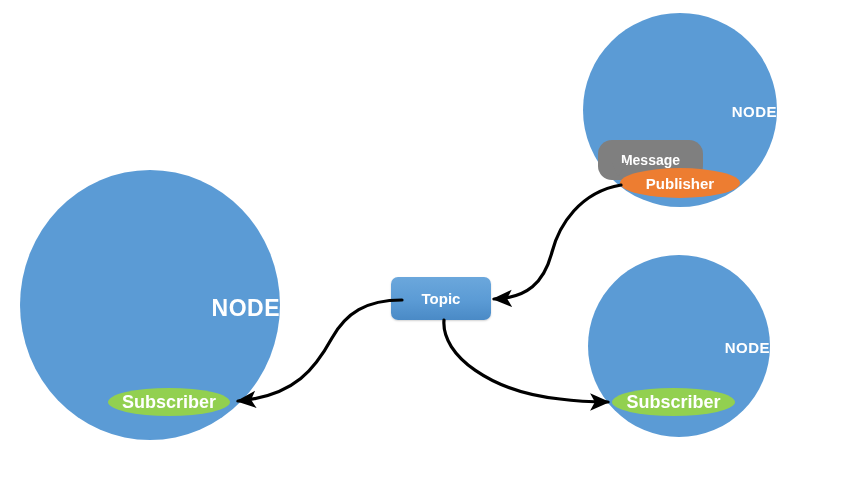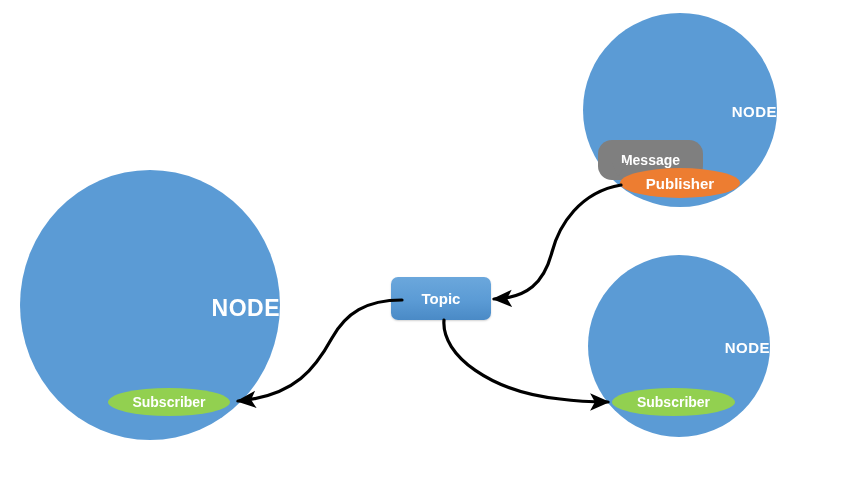--- a/index.html
+++ b/index.html
@@ -53,21 +53,21 @@
   .pill {
     position: absolute;
     border-radius: 50%;
     display: flex;
     align-items: center;
     justify-content: center;
     color: #ffffff;
     font-weight: bold;
     font-family: "Liberation Sans", sans-serif;
   }
-  .pill-subscriber { background: #92D050; font-size: 14px; }
+  .pill-subscriber { background: #92D050; font-size: 18px; }
   .pill-publisher  { background: #ED7D31; font-size: 15px; }
   .pill-message    { background: #7F7F7F; font-size: 14px; }
   .msg-tail {
     position: absolute;
     width: 0; height: 0;
   }
   
   .topic-box {
     position: absolute;
     border-radius: 7px;

